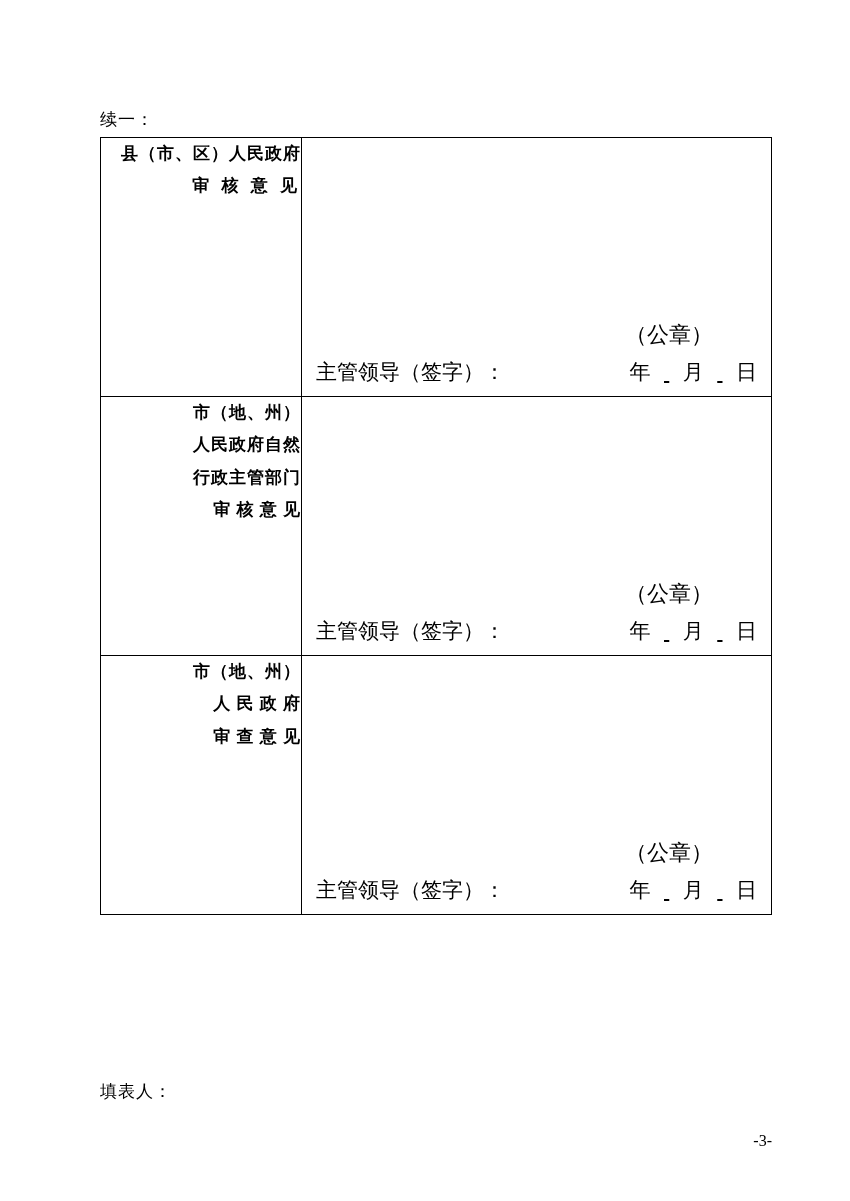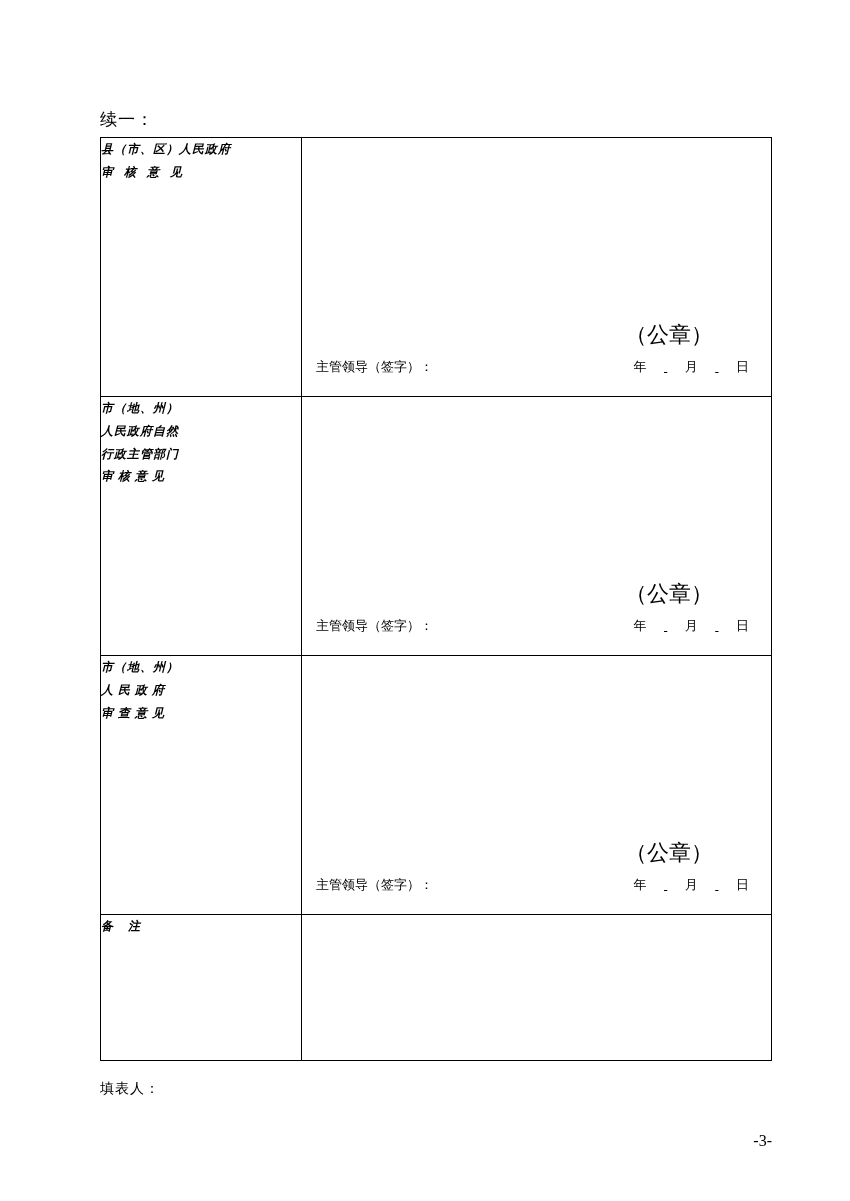--- a/index.html
+++ b/index.html
@@ -37,27 +37,26 @@
     border-collapse: collapse;
     table-layout: fixed;
   }
   table.form td {
     border: 1.6px solid #000000;
     vertical-align: top;
     padding: 0;
   }
   .label-cell {
     width: 200px;
-    text-align: left;
+    text-align: right;
     vertical-align: middle;
-    font-size: 12px;
+    font-size: 17px;
     font-weight: bold;
     line-height: 1.9;
     letter-spacing: 1px;
-    font-style: italic;
   }
   .label-cell .ln {
     display: block;
     white-space: nowrap;
   }
   .content-cell {
     position: relative;
   }
   .cc-inner {
     position: relative;
@@ -68,21 +67,21 @@
     position: absolute;
     right: 58px;
     font-size: 22px;
     white-space: nowrap;
   }
   .sign-row {
     position: absolute;
     left: 14px;
     right: 10px;
     white-space: nowrap;
-    font-size: 13px;
+    font-size: 21px;
   }
   .sign-row .sig {
     display: inline-block;
   }
   .sign-row .date {
     position: absolute;
     left: 300px;
     top: 0;
     letter-spacing: 0;
     text-decoration: underline;
@@ -99,21 +98,21 @@
   .row-a .seal { top: 182px; }
   .row-b .seal { top: 182px; }
   .row-c .seal { top: 182px; }
   .row-a .sign-row { top: 220px; }
   .row-b .sign-row { top: 220px; }
   .row-c .sign-row { top: 220px; }
   .filler {
     position: absolute;
     left: 100px;
     top: 1080px;
-    font-size: 14px;
+    font-size: 17px;
     letter-spacing: 1px;
   }
   .pagenum {
     position: absolute;
     right: 78px;
     top: 1132px;
     font-size: 16px;
   }
   .sp1 { letter-spacing: 6px; }
   .sp2 { letter-spacing: 4px; }
@@ -183,27 +182,19 @@
             <span class="date">
               <span>年</span>
               <span>月</span>
               <span>日</span>
             </span>
           </div>
         </div>
       </td>
     </tr>
 
-    <tr class="row-d">
-      <td class="label-cell">
-        <span class="ln sp1">备    注</span>
-      </td>
-      <td class="content-cell">
-        <div class="cc-inner"></div>
-      </td>
-    </tr>
   </tbody>
     </table>
 
   <div class="filler">填表人：</div>
   <div class="pagenum">-3-</div>
 
 </div>
 
 </body></html>

